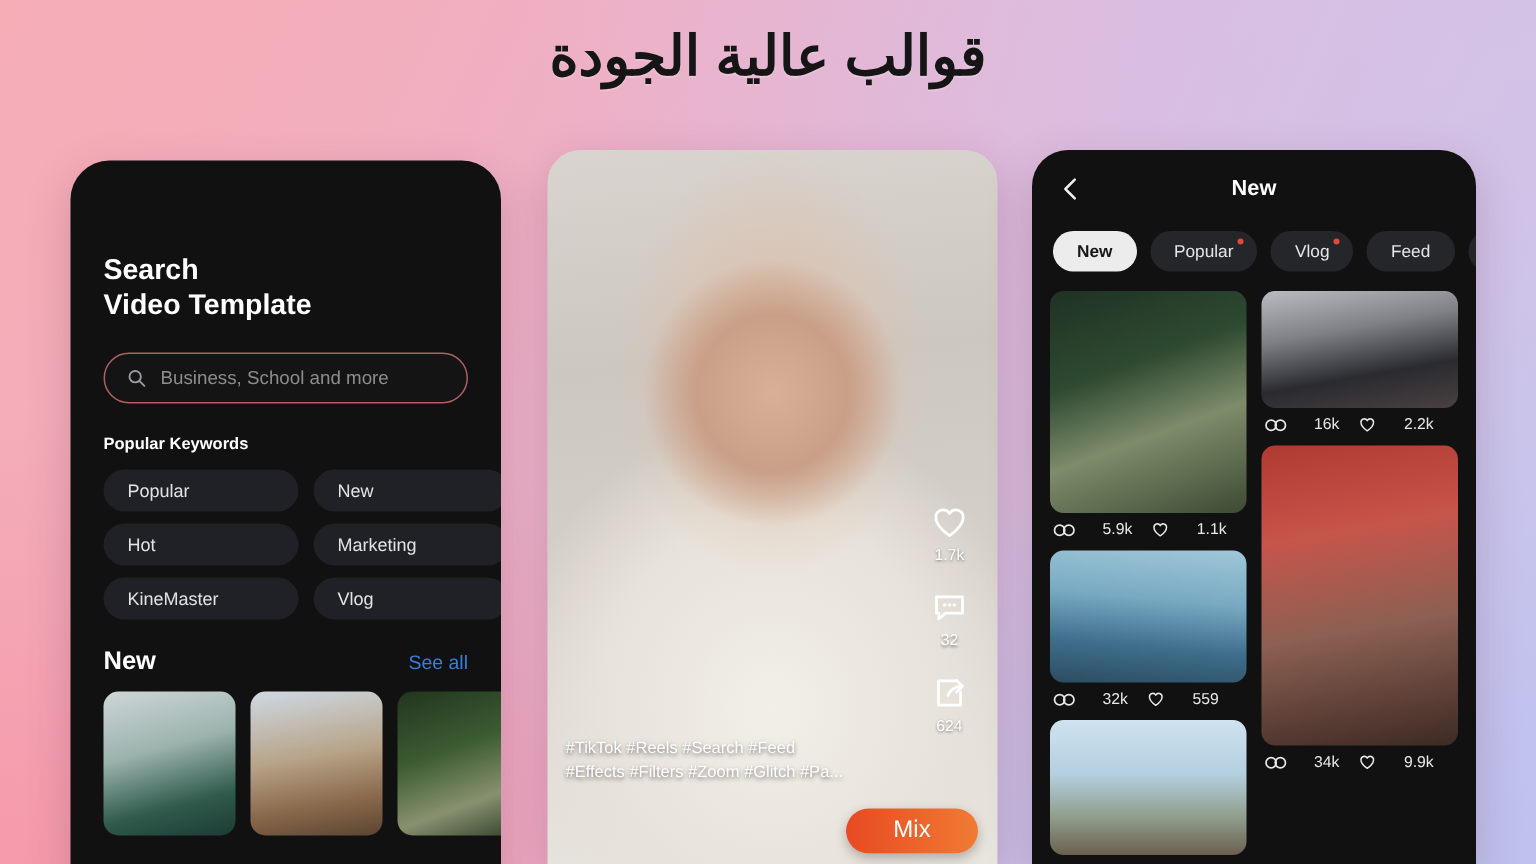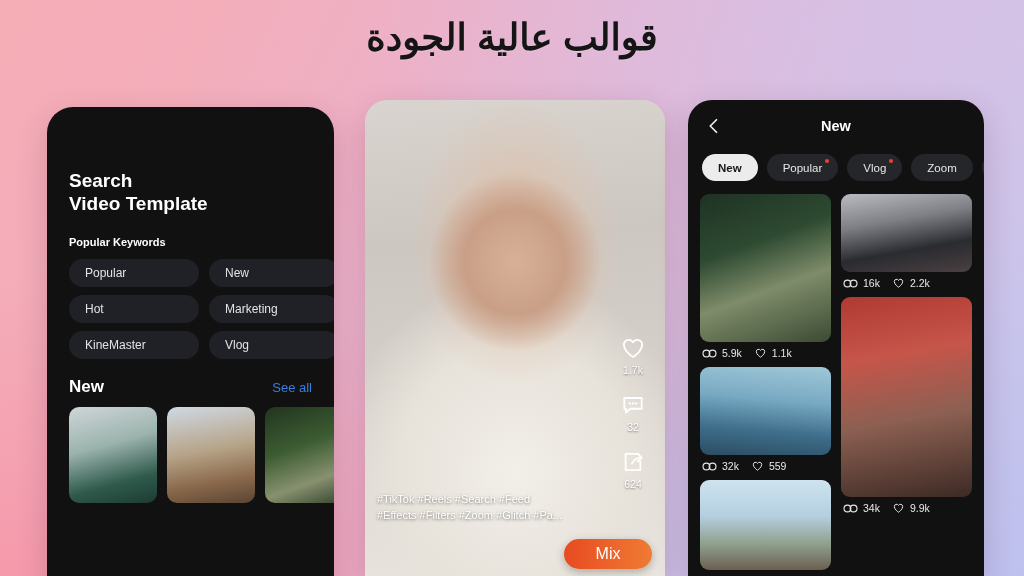--- a/index.html
+++ b/index.html
@@ -258,21 +258,21 @@
     background-position: center;
   }
   .meta {
     display: flex;
     align-items: center;
     gap: 12px;
     color: #e8e8ea;
     font-size: 10.5px;
     padding-left: 2px;
   }
-  .meta span.m { display:flex; align-items:center; gap:5px; }
+  .meta span.m { display:flex; align-items:center; gap:18px; }
 
   
   .img-portrait-main {
     background:
       radial-gradient(40% 26% at 50% 34%, #d8b098 0%, #c99f87 42%, rgba(201,159,135,0) 72%),
       radial-gradient(46% 40% at 50% 30%, #e0bfa6 0%, rgba(224,191,166,0) 75%),
       radial-gradient(70% 48% at 50% 78%, #f2efe9 0%, #e7e2da 55%, rgba(231,226,218,0) 85%),
       linear-gradient(175deg,#d9d4cf 0%, #cdc7c1 30%, #d6d0ca 60%, #e9e5e0 100%);
   }
   .img-a { background: linear-gradient(160deg,#1f3224 0%, #2e4a31 35%, #7e8c6a 62%, #3c4a33 100%); }
@@ -291,20 +291,27 @@
 
   <div class="headline">قوالب عالية الجودة</div>
 
   <div class="phone" id="phone-left">
 
     <div class="ph-title">
       <span class="l1">Search</span>
       <span class="l2">Video Template</span>
     </div>
 
+    <div class="searchbar">
+      <svg class="sicon" viewBox="0 0 24 24" fill="none" stroke="#9a9a9e" stroke-width="2.2">
+        <circle cx="10.5" cy="10.5" r="6.5"></circle>
+        <line x1="15.6" y1="15.6" x2="21" y2="21" stroke-linecap="round"></line>
+      </svg>
+      <span class="search-ph">Business, School and more</span>
+    </div>
 
     <div class="sec-label">Popular Keywords</div>
 
     <div class="chips">
       <div class="chip">Popular</div>
       <div class="chip">New</div>
       <div class="chip">Hot</div>
       <div class="chip">Marketing</div>
       <div class="chip">KineMaster</div>
       <div class="chip">Vlog</div>
@@ -378,21 +385,21 @@
       </div>
       <div class="tab">
         <span>Popular</span>
         <i class="dot"></i>
       </div>
       <div class="tab">
         <span>Vlog</span>
         <i class="dot"></i>
       </div>
       <div class="tab">
-        <span>Zoom</span>
+        <span>Feed</span>
       </div>
       <div class="tab">
         
       </div>
     </div>
 
     <div class="grid">
 
       <div class="gcol">
         <div class="card">

